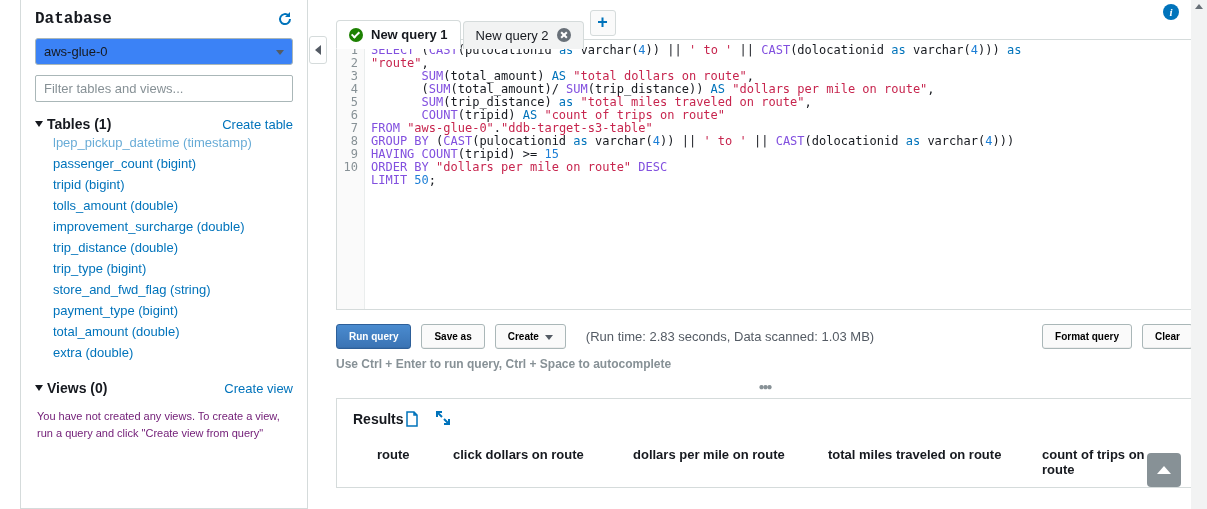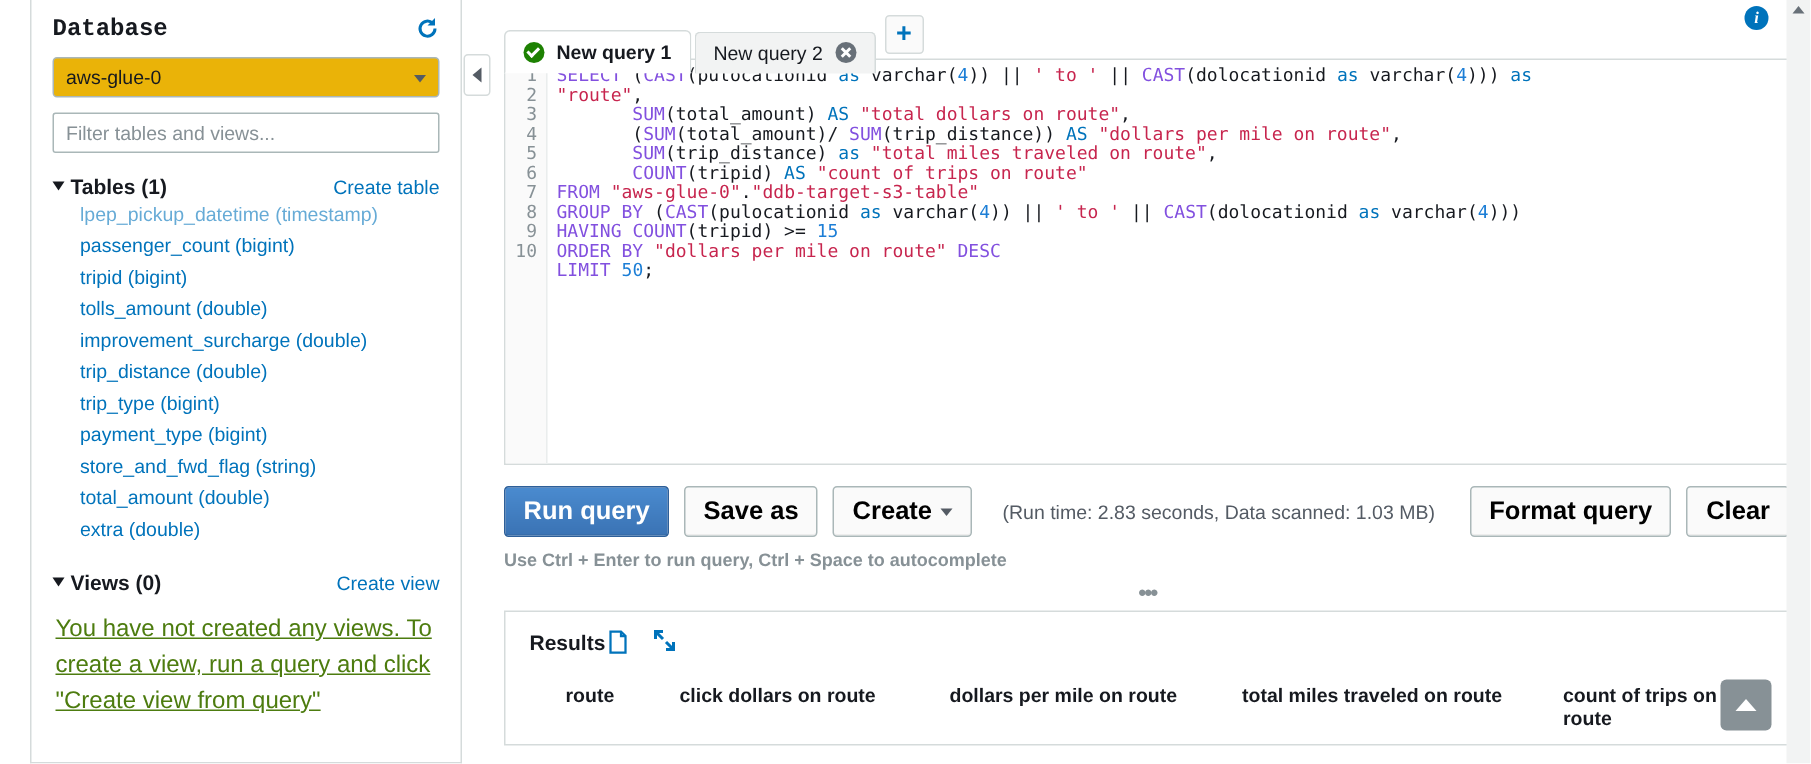--- a/index.html
+++ b/index.html
@@ -28,21 +28,21 @@
   justify-content: space-between;
   align-items: center;
   margin-bottom: 10px;
 }
 .sidebar-title { font-weight: 700; font-size: 16px; font-family: Liberation Mono, monospace; }
 .refresh-icon { color: #0073bb; cursor: pointer; }
 .db-select {
   width: 100%;
   border: 1px solid #aab7b8;
   border-radius: 3px;
-  background: #eab308;
+  background: #3b82f6;
   padding: 5px 22px 5px 8px;
   font-size: 13px;
   position: relative;
   cursor: pointer;
 }
 .db-select::after {
   content: ""; position: absolute; right: 8px; top: 11px;
   border-left: 4px solid transparent; border-right: 4px solid transparent;
   border-top: 5px solid #545b64;
 }
@@ -81,25 +81,24 @@
 .columns-scroll::-webkit-scrollbar-thumb { background: #c5c9cb; }
 .column-item {
   color: #0073bb;
   font-size: 13px;
   padding: 3px 0 3px 18px;
   cursor: pointer;
   white-space: nowrap;
   overflow: hidden;
 }
 .views-text {
-  color: #4d7c0f;
-  font-size: 16px;
+  color: #701a75;
+  font-size: 11px;
   line-height: 1.5;
   padding: 6px 2px 0 2px;
-  text-decoration: underline;
 }
 .divider-vert {
   width: 20px;
   display: flex;
   align-items: center;
   justify-content: center;
   position: relative;
 }
 .collapse-handle {
   width: 18px; height: 28px;
@@ -214,21 +213,21 @@
   align-items: center;
   gap: 10px;
   margin-top: 14px;
   font-size: 13px;
 }
 .btn {
   border: 1px solid #aab7b8;
   background: #fafafa;
   border-radius: 3px;
   padding: 6px 12px;
-  font-size: 17px;
+  font-size: 10px;
   font-weight: 700;
   cursor: pointer;
   box-shadow: inset 0 -1px 0 rgba(0,0,0,0.05);
 }
 .btn-primary {
   background: #3f7fbf;
   background: linear-gradient(#4a8bcf, #3a73b4);
   border-color: #2d5f99;
   color: #fff;
 }
@@ -319,22 +318,22 @@
       <span class="create-link">Create table</span>
     </div>
     <div class="columns-scroll">
       <div class="column-item" style="margin-top:-6px;opacity:.6">lpep_pickup_datetime (timestamp)</div>
       <div class="column-item">passenger_count (bigint)</div>
       <div class="column-item">tripid (bigint)</div>
       <div class="column-item">tolls_amount (double)</div>
       <div class="column-item">improvement_surcharge (double)</div>
       <div class="column-item">trip_distance (double)</div>
       <div class="column-item">trip_type (bigint)</div>
+      <div class="column-item">store_and_fwd_flag (string)</div>
       <div class="column-item">payment_type (bigint)</div>
-      <div class="column-item">store_and_fwd_flag (string)</div>
       <div class="column-item">total_amount (double)</div>
       <div class="column-item">extra (double)</div>
       <div class="column-item">tip_amount (double)</div>
     </div>
     <div class="section-header">
       <div class="section-left">
         <div class="caret"></div>
         <span class="section-title">Views (0)</span>
       </div>
       <span class="create-link">Create view</span>

